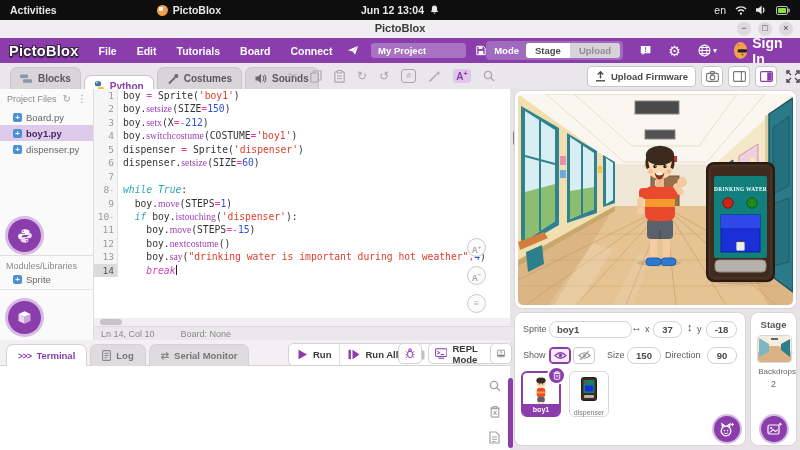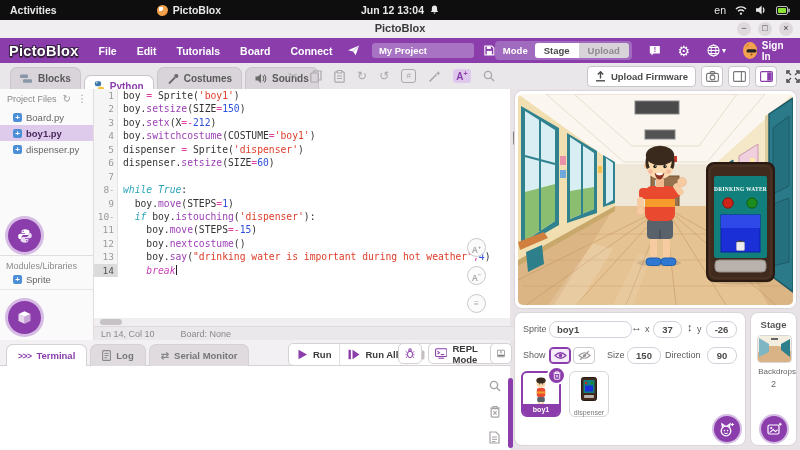--- a/index.html
+++ b/index.html
@@ -39,21 +39,21 @@
   .mright{margin-left:auto;display:flex;align-items:center;gap:17px;margin-right:11px;}
   .mode{display:flex;align-items:center;background:#A06BBE;border-radius:4px;
         padding:2px 3px 2px 8px;font-size:9.5px;font-weight:700;}
   .modeseg{display:flex;margin-left:7px;border-radius:3px;overflow:hidden;}
   .seg{padding:2px 9px;font-size:9.5px;font-weight:700;}
   .seg.on{background:#fff;color:#4A4A4A;}
   .seg.off{background:#D7D3D8;color:#8F8B90;}
   .gear{font-size:14px;line-height:14px;}
   .globewrap{display:flex;align-items:center;gap:2px;}
   .caret{font-size:8px;}
-  .signwrap{display:flex;align-items:center;gap:5px;font-size:10px;font-weight:700;}
+  .signwrap{display:flex;align-items:center;gap:5px;font-size:14px;font-weight:700;}
   .avatar{width:17px;height:17px;border-radius:50%;background:#F2A24E;overflow:hidden;}
 
   
   #tabbar{left:0;top:63px;width:800px;height:26px;background:#EAE7EB;}
   #tabs{position:absolute;left:10px;top:4px;display:flex;}
   .tab{height:21px;border-radius:7px 7px 0 0;background:#D8D4D9;color:#5A5A5A;
        border:1px solid #C9C5CA;border-bottom:none;font-size:10px;font-weight:700;
        display:flex;align-items:center;gap:5px;padding:0 9px;margin-right:3px;}
   .tab.active{background:#fff;color:var(--brand);margin-top:8px;}
   #ticons{position:absolute;left:288px;top:0;height:26px;display:flex;align-items:center;gap:12px;color:#ABA7AB;}
@@ -93,21 +93,21 @@
 
   
   #editor{left:94px;top:89px;width:416px;height:229px;background:#fff;overflow:hidden;}
   .cl{height:13.45px;display:flex;}
   .ln{flex:0 0 20px;width:20px;text-align:right;padding-right:3px;background:#F6F5F6;
       border-right:1px solid #E5E2E5;color:#9A9A9A;
       font:9.5px/13.45px "DejaVu Sans Mono",monospace;}
   .ln i{font-style:normal;font-size:8px;color:#AAA;}
   .ln.cur{background:#DBDBDB;color:#555;}
   .lc{font:9.7px/13.45px "DejaVu Sans Mono",monospace;white-space:pre;padding-left:5px;color:var(--cp);}
-  .tp{color:var(--cp);} .tm{color:var(--cm);} .tk{color:var(--ck);font-style:italic;}
+  .tp{color:var(--cp);} .tm{color:var(--cm);font-family:Liberation Serif, serif;} .tk{color:var(--ck);font-style:italic;}
   .tf{color:var(--cf);font-style:italic;} .ts{color:var(--cs);} .tn{color:var(--cn);} .to{color:var(--co);}
   .caret2{display:inline-block;width:1px;height:10px;background:#222;vertical-align:-1px;
           animation:bl 1s steps(1) infinite;}
   @keyframes bl{50%{opacity:0;}}
   #floatbtns{left:467px;top:238px;display:flex;flex-direction:column;gap:9px;}
   .fbtn{width:17px;height:17px;border-radius:50%;border:1px solid #CCC8CC;background:#FBFBFB;
         color:#ABA7AB;font-size:8.5px;font-weight:700;text-align:center;line-height:16px;}
   .fbtn sup{font-size:6px;}
   #hscroll{left:94px;top:318px;width:416px;height:8px;background:#F0EEF0;}
   #hthumb{position:absolute;left:6px;top:1px;width:22px;height:6px;border-radius:3px;background:#C6C2C6;}
@@ -674,21 +674,21 @@
   </div>
 
   <div class="abs card" id="spritecard">
     <span class="abs slabel" style="left:8px;top:11px;">Sprite</span>
     <span class="abs pill name" style="left:34px;top:8px;width:74px;">boy1</span>
     <span class="abs arr" style="left:116px;top:8px;">↔</span>
     <span class="abs slabel" style="left:130px;top:11px;">x</span>
     <span class="abs pill" style="left:138px;top:8px;width:27px;">37</span>
     <span class="abs arr" style="left:172px;top:8px;">↕</span>
     <span class="abs slabel" style="left:182px;top:11px;">y</span>
-    <span class="abs pill" style="left:191px;top:8px;width:29px;">-26</span>
+    <span class="abs pill" style="left:191px;top:8px;width:29px;">-18</span>
 
     <span class="abs slabel" style="left:8px;top:37px;">Show</span>
     <span class="abs eyebtn on" style="left:34px;top:34px;">
         <svg width="13" height="9" viewBox="0 0 13 9">
           <path d="M1,4.5 Q6.5,-1 12,4.5 Q6.5,10 1,4.5 Z" fill="none" stroke="#8A3DAB" stroke-width="1.2"></path>
           <circle cx="6.5" cy="4.5" r="1.8" fill="#8A3DAB"></circle>
         </svg>
       </span>
     <span class="abs eyebtn" style="left:58px;top:34px;">
         <svg width="13" height="11" viewBox="0 0 13 11">

